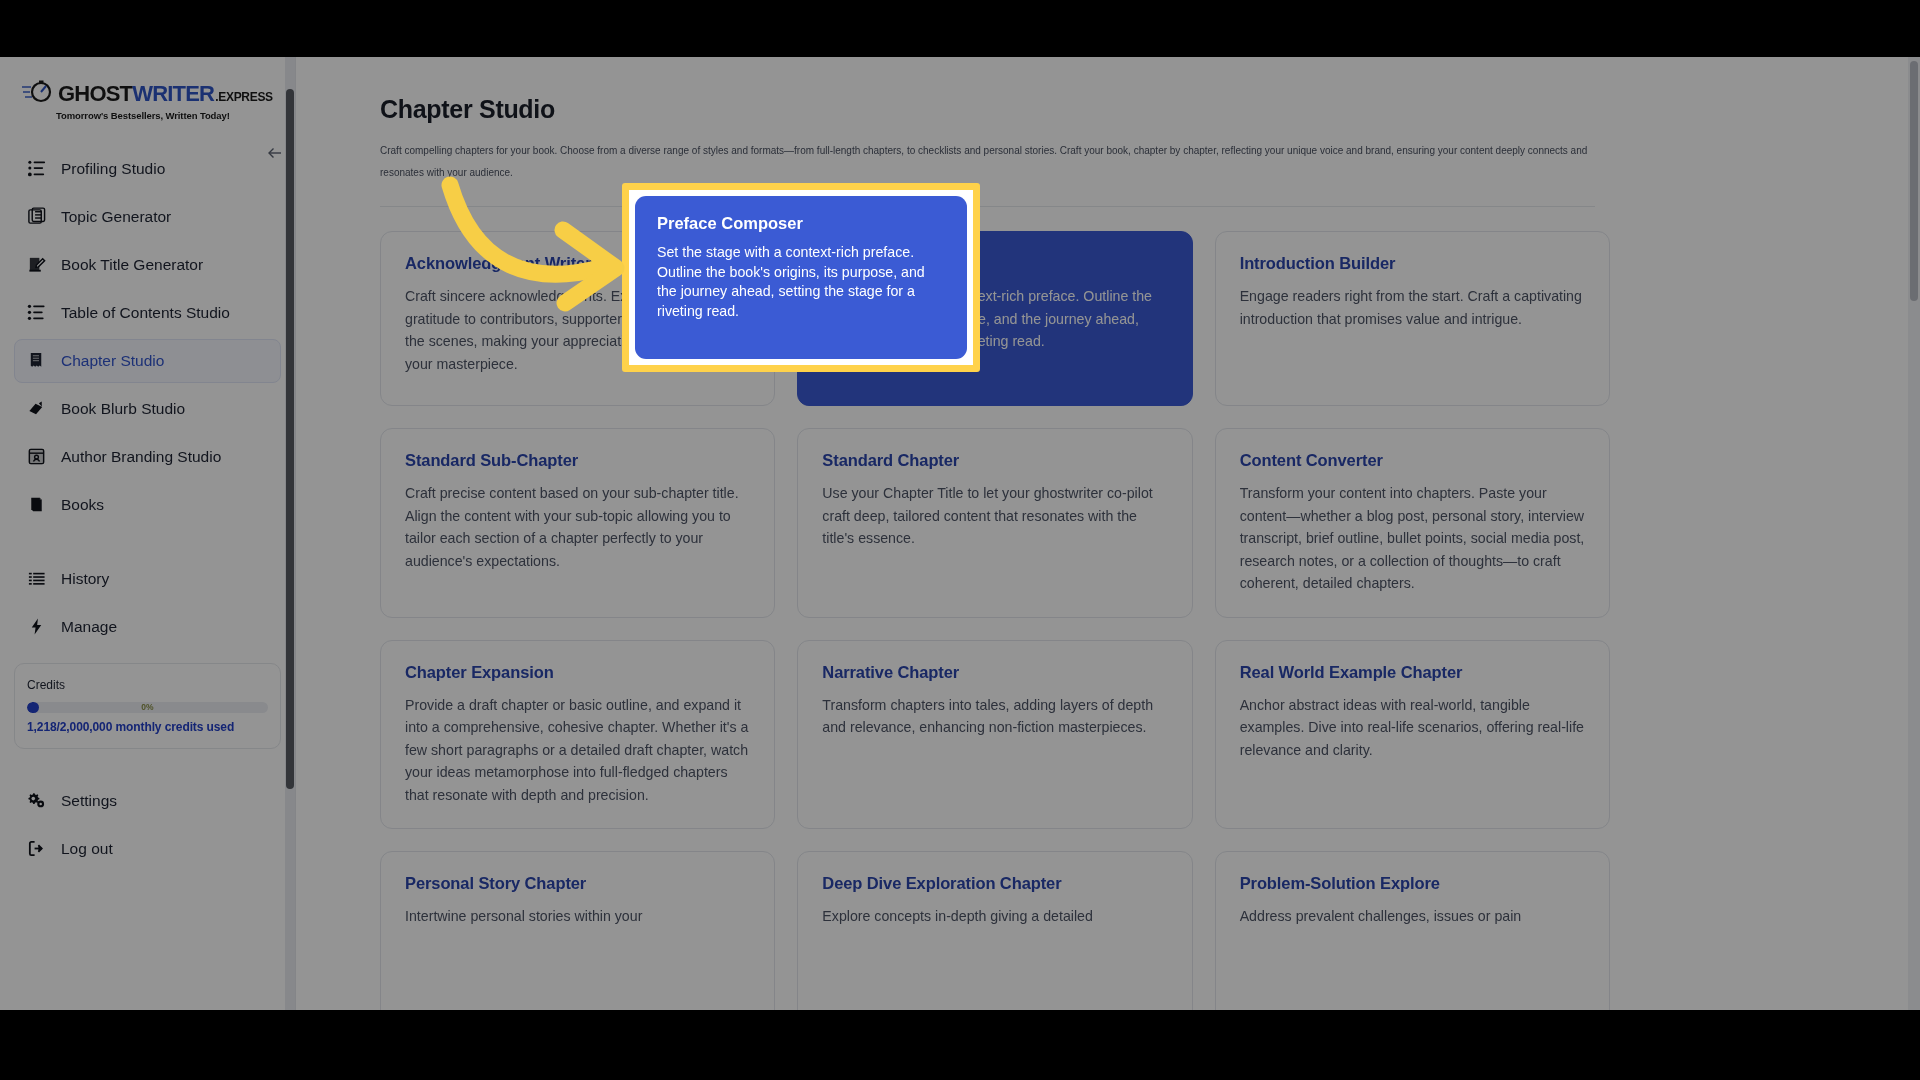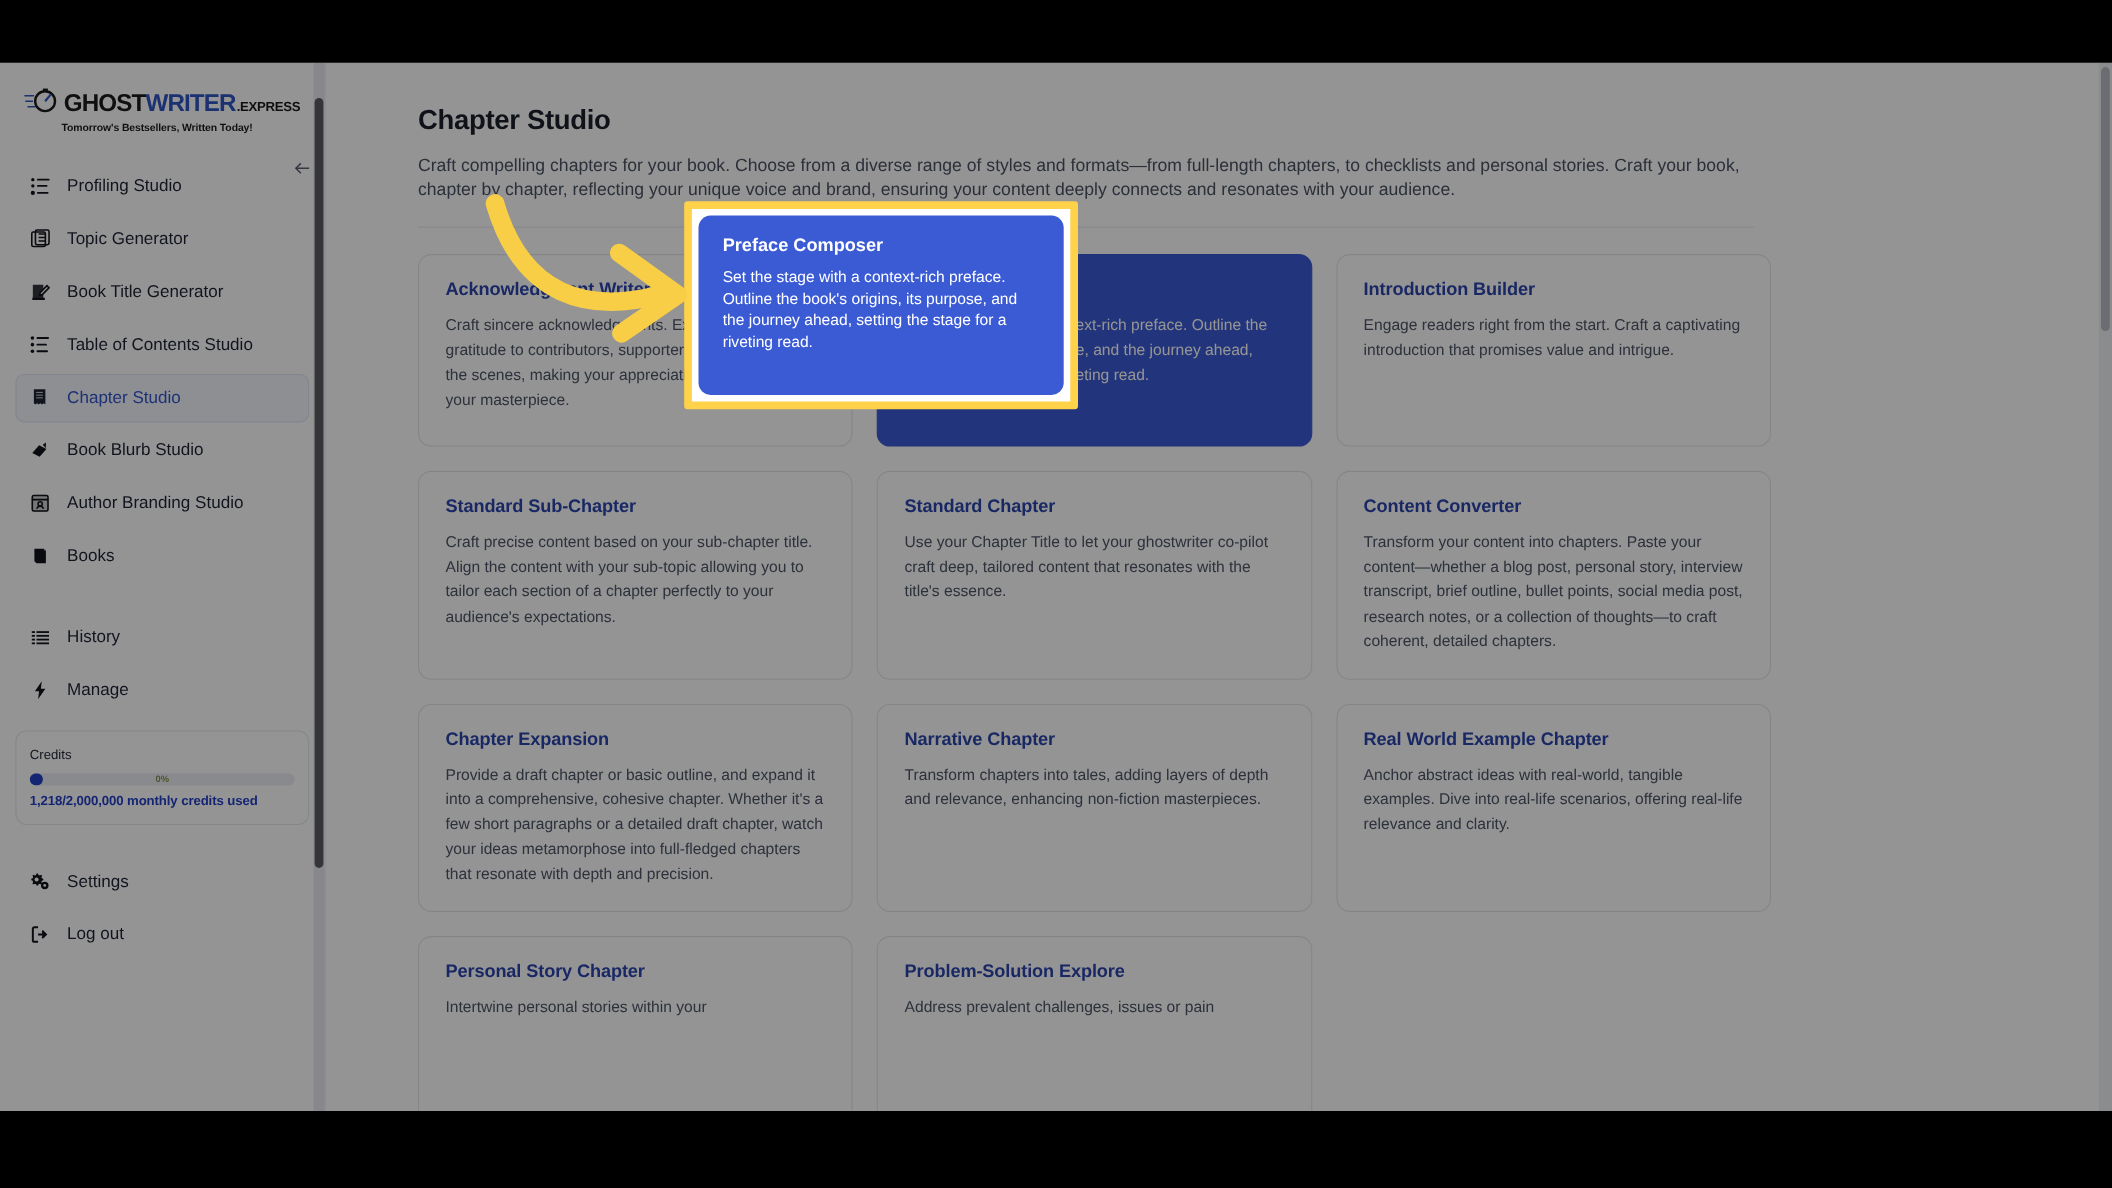--- a/index.html
+++ b/index.html
@@ -8,21 +8,21 @@
     width: 1920px; height: 1080px;
     background: #000;
     font-family: "Liberation Sans", sans-serif;
     overflow: hidden;
   }
 
   
   #viewport {
     position: relative;
     width: 1920px; height: 1080px;
-    background: #737373;
+    background: #1d4ed8;
   }
 
   
   #page {
     position: absolute;
     left: 0; top: 57px;
     width: 1920px; height: 953px;
     background: #ffffff;
     overflow: hidden;
   }
@@ -179,21 +179,21 @@
     padding: 38px 300px 0 84px;
   }
   .page-title {
     font-size: 25px;
     font-weight: 600;
     color: #1b1f2a;
     letter-spacing: -0.3px;
     margin-bottom: 16px;
   }
   .page-desc {
-    font-size: 16px;
+    font-size: 10px;
     line-height: 22px;
     color: #4b5262;
     max-width: 1215px;
     padding-bottom: 22px;
     border-bottom: 1px solid #e6e8ec;
   }
 
   .grid {
     margin-top: 24px;
     display: grid;
@@ -554,20 +554,24 @@
           <div class="card">
             <div class="card-title">Real World Example Chapter</div>
             <div class="card-desc">Anchor abstract ideas with real-world, tangible examples. Dive into real-life scenarios, offering real-life relevance and clarity.</div>
           </div>
 
           <div class="card">
             <div class="card-title">Personal Story Chapter</div>
             <div class="card-desc">Intertwine personal stories within your</div>
           </div>
 
+          <div class="card">
+            <div class="card-title">Deep Dive Exploration Chapter</div>
+            <div class="card-desc">Explore concepts in-depth giving a detailed</div>
+          </div>
 
           <div class="card">
             <div class="card-title">Problem-Solution Explore</div>
             <div class="card-desc">Address prevalent challenges, issues or pain</div>
           </div>
 
         </div>
       </div>
 
       <div class="main-scroll-track">

